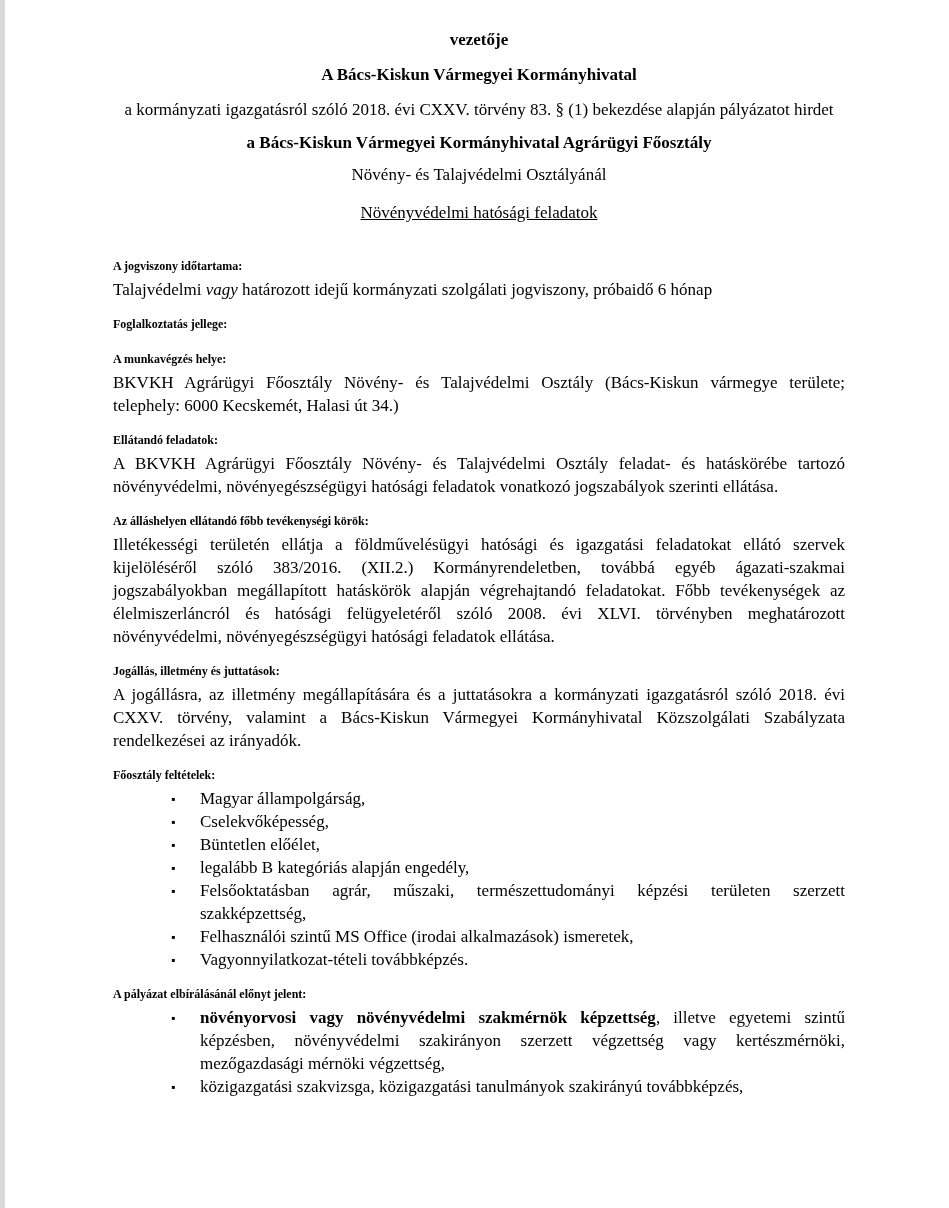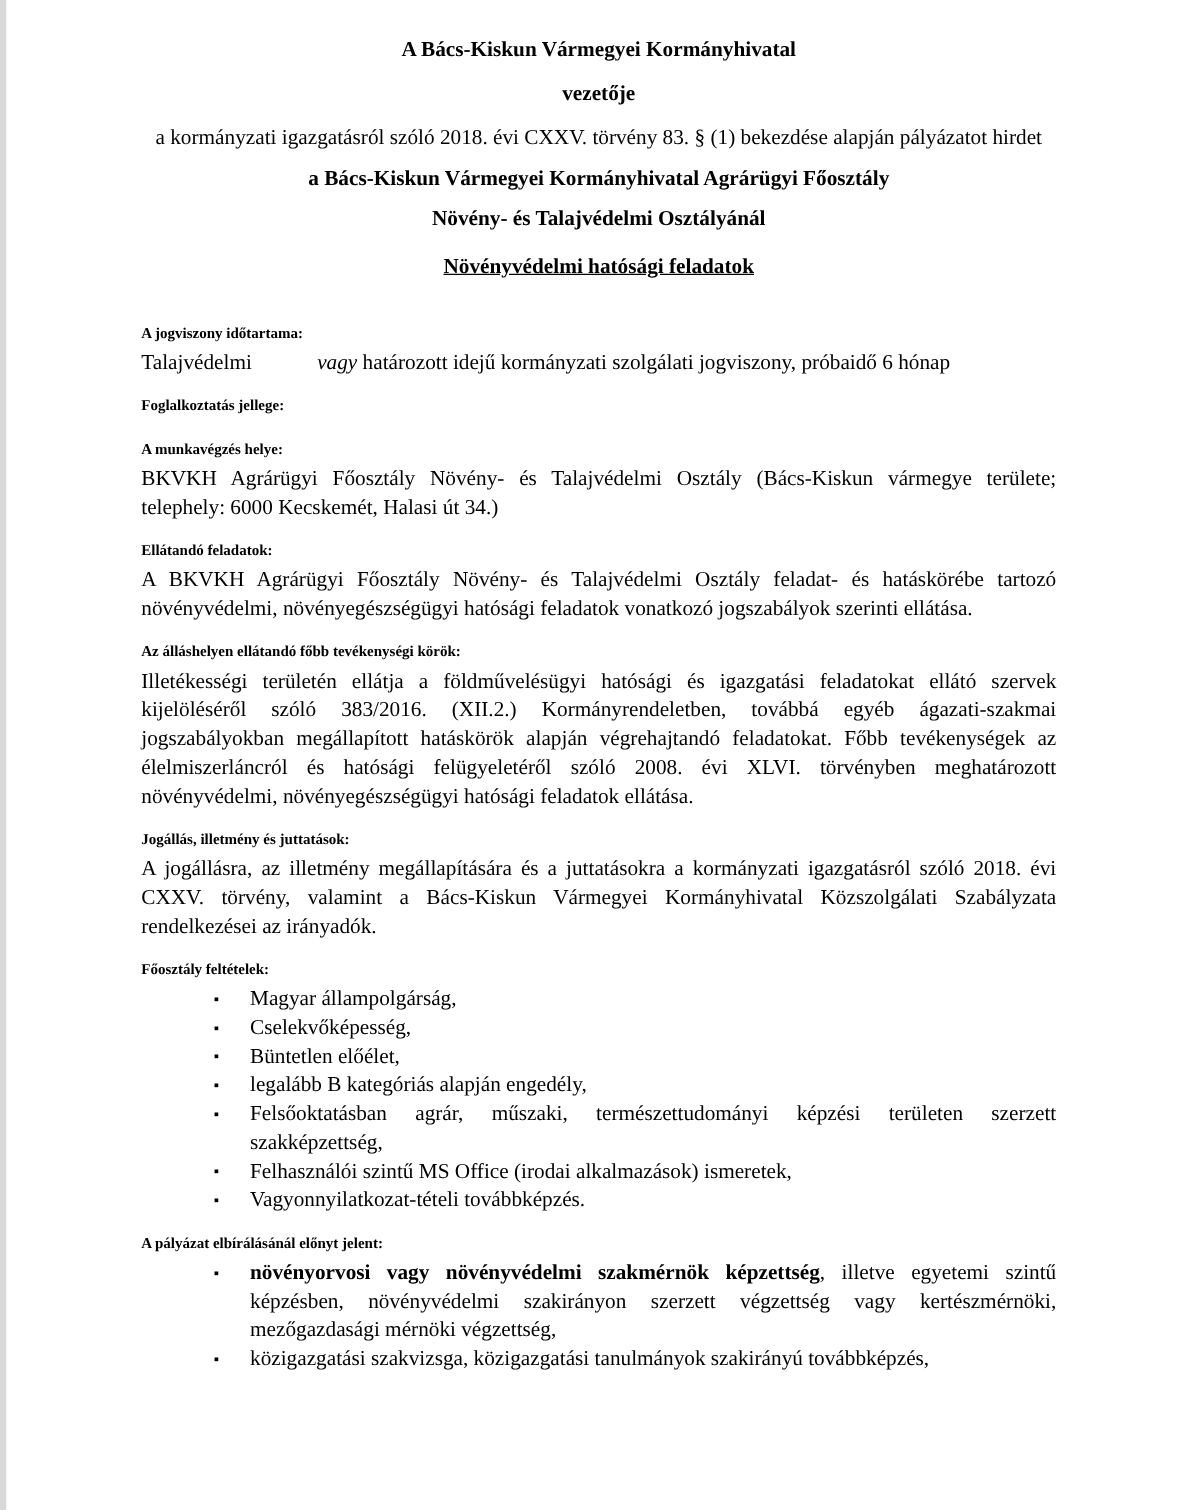--- a/index.html
+++ b/index.html
@@ -22,22 +22,22 @@
     left: 113px; top: 27px;
     width: 732px;
     font-size: 17px;
     line-height: 23px;
   }
   
   .doc-header p { margin: 0; text-align: center; line-height: 25px; }
   .hd-bold   { font-weight: bold; margin-bottom: 10px !important; }
   .hd-intro  { margin-bottom: 8px !important; }
   .hd-org1   { font-weight: bold; margin-bottom: 7px !important; }
-  .hd-org2   { font-weight: bold; margin-bottom: 13px !important; }
-  .hd-pos    { font-weight: bold; text-decoration: underline; margin-bottom: 9px !important; }
+  .hd-org2   { font-weight: normal; margin-bottom: 13px !important; }
+  .hd-pos    { font-weight: normal; text-decoration: underline; margin-bottom: 9px !important; }
   
   .sections { margin-top: 30px; }
   .section { margin-top: 12px; }
   .section:first-child { margin-top: 0; }
   .section h3 {
     font-size: 12px; font-weight: bold;
     margin: 0; padding: 0; line-height: 23px;
   }
   .section p {
     margin: 0; padding: 0;
@@ -49,32 +49,32 @@
     padding-left: 87px;
     text-align: justify;
   }
   ul.bullet-list .bullet {
     position: absolute;
     left: 58px; top: 1px;
     font-size: 12px;
     line-height: 23px;
   }
   .b { font-weight: bold; }
-  .i { font-style: italic; margin-left: 48px; }
+  .i { font-style: italic; }
 </style>
 </head>
 <body>
 
 <div class="edge-strip"></div>
 
 <div class="content">
 
   <div class="doc-header">
+    <p class="hd-bold">vezetője</p>
     <p class="hd-bold">A Bács-Kiskun Vármegyei Kormányhivatal</p>
-    <p class="hd-bold">vezetője</p>
     <p class="hd-intro">a kormányzati igazgatásról szóló 2018. évi CXXV. törvény 83. § (1) bekezdése alapján pályázatot hirdet</p>
     <p class="hd-org1">a Bács-Kiskun Vármegyei Kormányhivatal Agrárügyi Főosztály</p>
     <p class="hd-org2">Növény- és Talajvédelmi Osztályánál</p>
     <p class="hd-pos">Növényvédelmi hatósági feladatok</p>
   </div>
 
   <div class="sections">
 
     <div class="section">
       <h3>A jogviszony időtartama:</h3>

